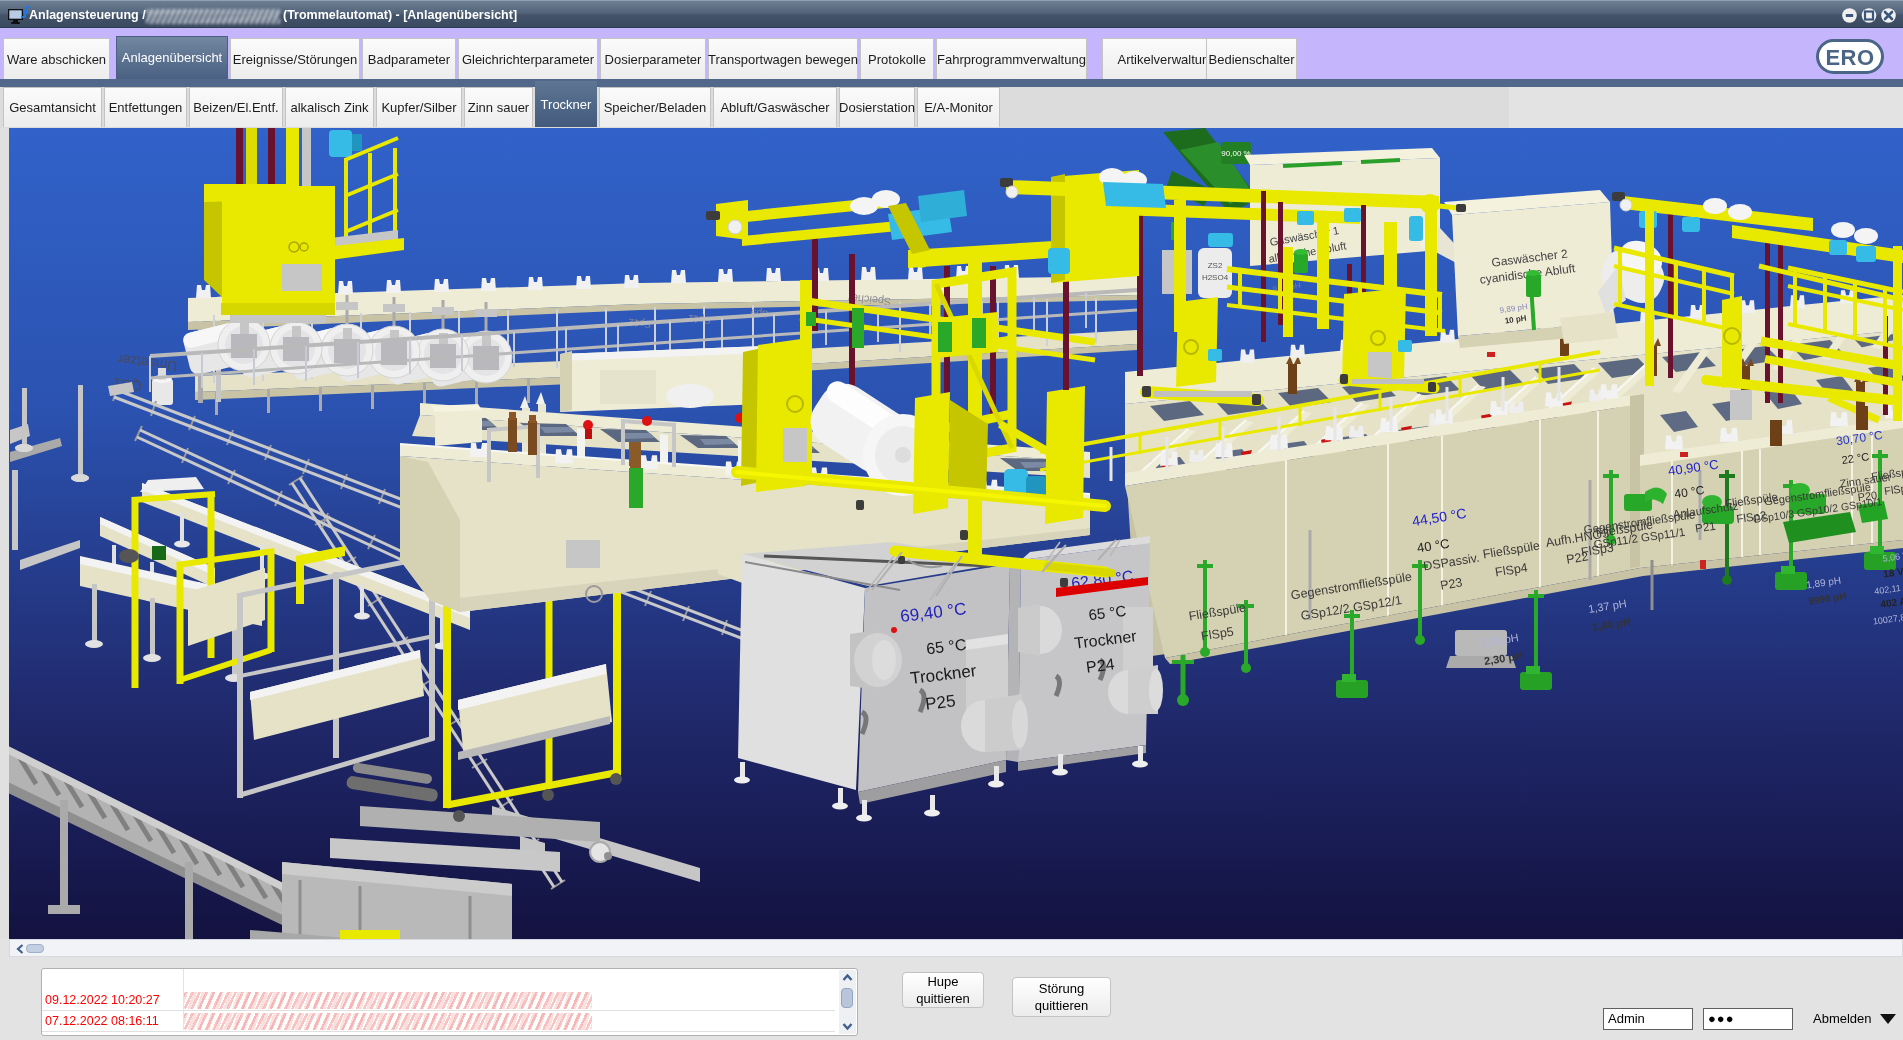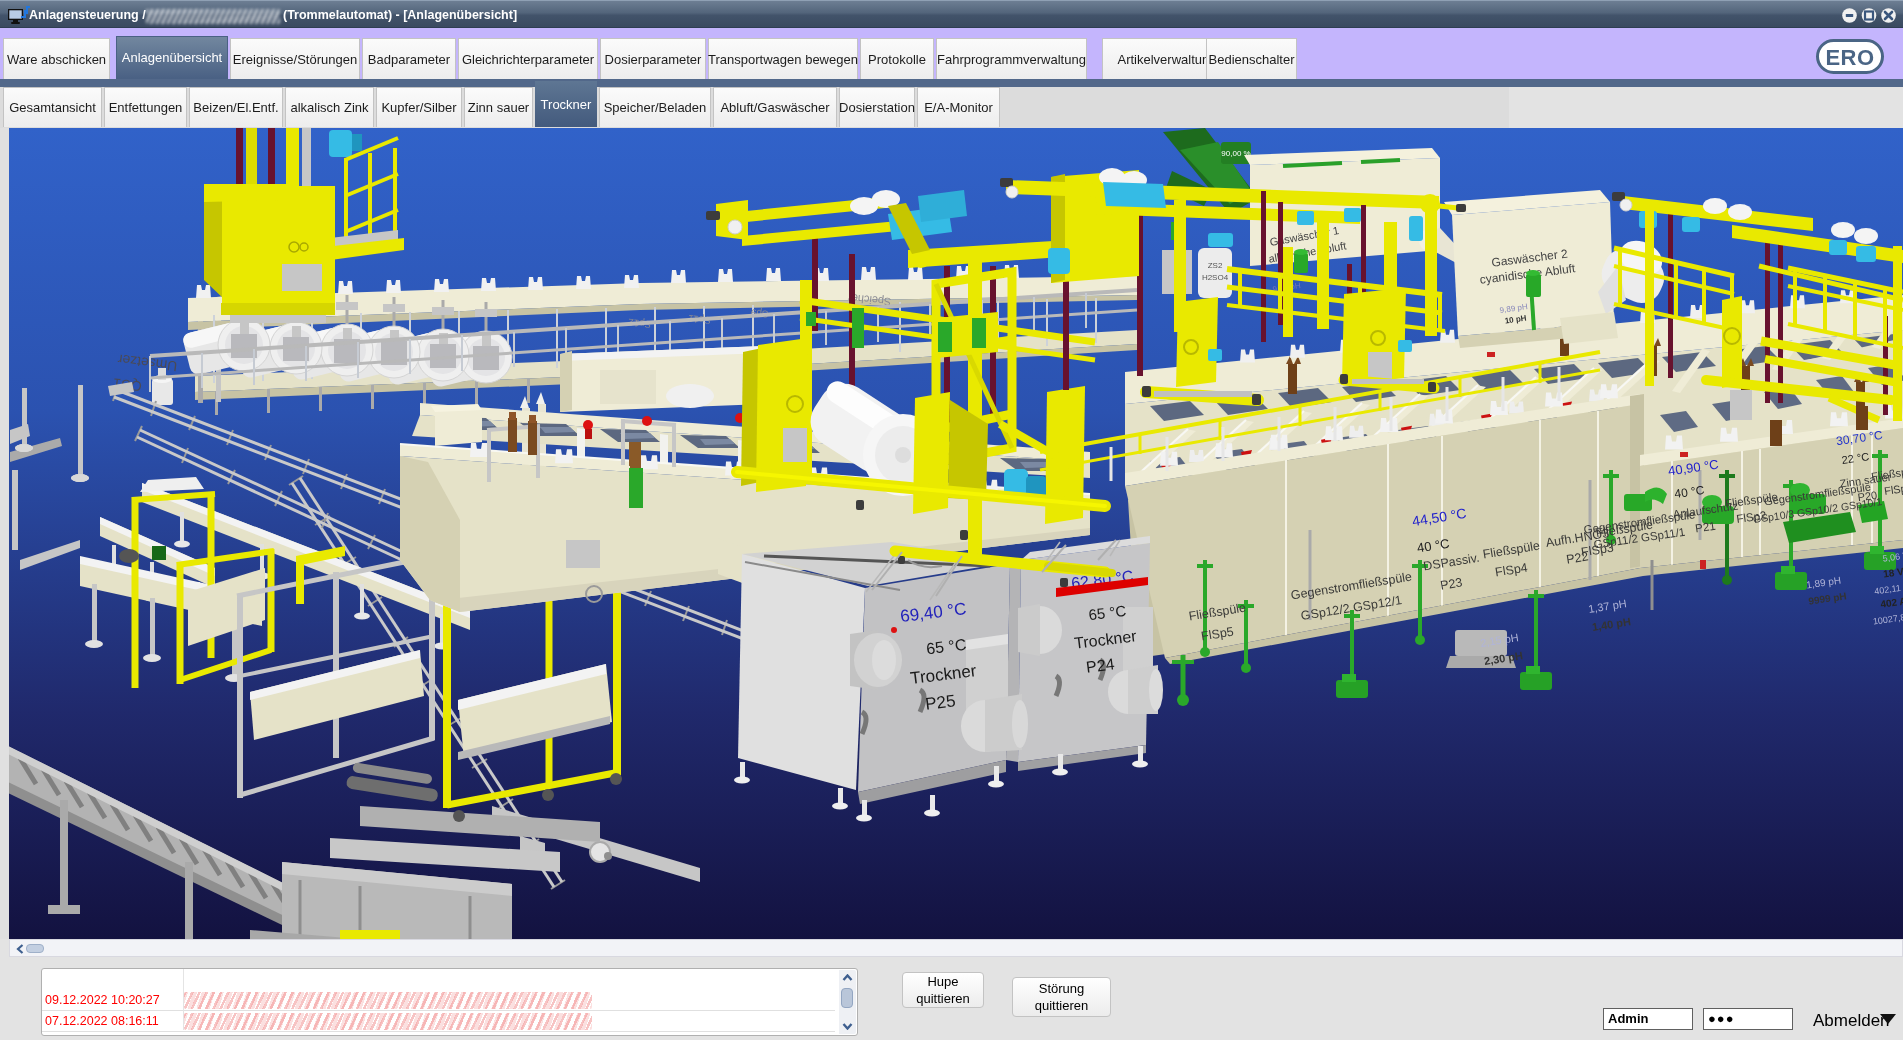--- a/index.html
+++ b/index.html
@@ -38,22 +38,22 @@
 .evdate { position:absolute; left:3px; top:3px; color:#ff0000; font-size:12.5px; white-space:nowrap; }
 .evscrib { position:absolute; left:142px; top:2px; width:408px; height:17px;
   background:repeating-linear-gradient(115deg, rgba(242,148,148,0.55) 0 2.5px, rgba(255,255,255,0.05) 2.5px 6.5px),
              repeating-linear-gradient(108deg, rgba(246,178,178,0.42) 0 4px, rgba(255,255,255,0.03) 4px 8.5px);
   border-radius:2px; }
 #evsep { position:absolute; left:141px; top:0; width:1px; height:61px; background:#e4e4e4; }
 #vscroll { position:absolute; right:1px; top:1px; width:17px; height:64px; background:#eef0f4; border-radius:0 2px 2px 0; }
 #vthumb { position:absolute; left:2px; top:18px; width:12px; height:20px; background:#b9c6d9; border:1px solid #93a6c2; border-radius:4px; }
 .btn { position:absolute; background:linear-gradient(#ffffff, #ececec); border:1px solid #c3c3c3; border-radius:4px;
   color:#000; font-size:13px; display:flex; align-items:center; justify-content:center; text-align:center; line-height:17px; }
-.field { position:absolute; top:51px; height:22px; background:#ffffff; border:1px solid #606060; font-size:13px; color:#000; padding:2px 0 0 4px;font-weight:bold; }
-#abmelden { position:absolute; left:1813px; top:54px; font-size:17px; color:#000; }
+.field { position:absolute; top:51px; height:22px; background:#ffffff; border:1px solid #606060; font-size:13px; color:#000; padding:2px 0 0 4px; }
+#abmelden { position:absolute; left:1813px; top:54px; font-size:13px; color:#000; }
 #abarrow { position:absolute; left:1880px; top:57px; width:0; height:0; border-left:8px solid transparent; border-right:8px solid transparent; border-top:10px solid #111; }
 </style>
 </head>
 <body>
 <div id="root">
   <div id="titlebar">
     <svg style="position:absolute;left:8px;top:4px" width="22" height="21" viewBox="0 0 22 21">
       <rect x="0" y="4" width="15" height="11" fill="#101010"></rect>
       <rect x="1.3" y="5.3" width="12.4" height="8.4" fill="#b8cbe4"></rect>
       <rect x="5" y="15" width="5" height="2" fill="#101010"></rect>

